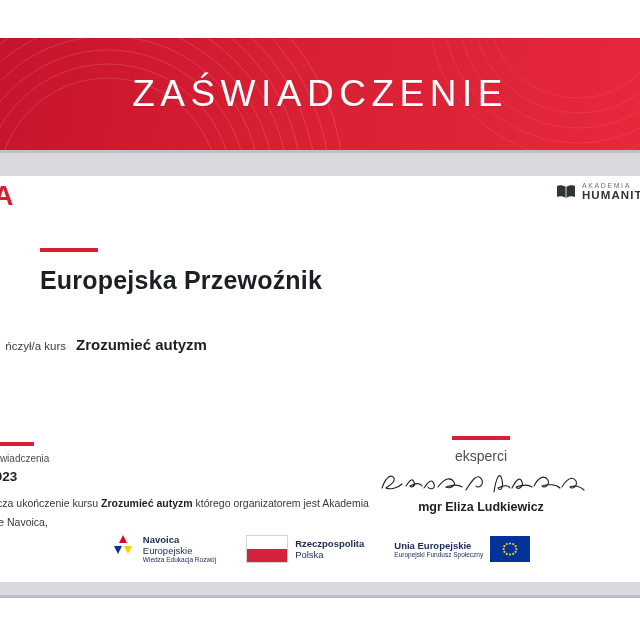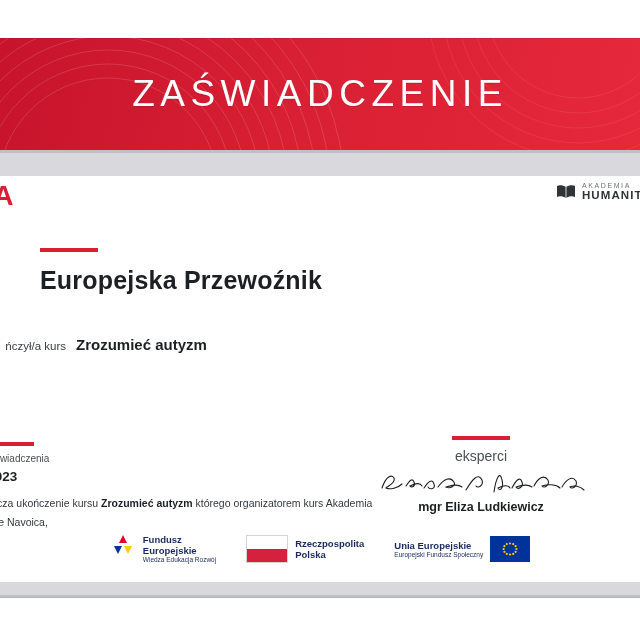--- a/index.html
+++ b/index.html
@@ -259,21 +259,21 @@
   .fl {
     display: flex;
     align-items: center;
     gap: 7px;
   }
   .fl .lbl {
     line-height: 1.18;
     color: #1b2a5e;
   }
   .fl .l1 { font-size: 9.5px; font-weight: 700; }
-  .fl .l2 { font-size: 9.5px; font-weight: 700; }
+  .fl .l2 { font-size: 9.5px; font-weight: 400; }
   .fl .l3 { font-size: 6.5px; font-weight: 400; color: #1b2a5e; }
   .flag-pl {
     width: 40px;
     height: 26px;
     border: 1px solid #d4d4d8;
     background: linear-gradient(to bottom, #ffffff 0 50%, #d4213d 50% 100%);
   }
   .flag-eu {
     width: 40px;
     height: 26px;
@@ -370,21 +370,21 @@
       </div>
 
       <div class="issue-block">
         <div class="red-dash issue-dash"></div>
         <div class="issue-label">a zaświadczenia</div>
         <div class="issue-date">a 2023</div>
       </div>
 
       <div class="desc">
         <div>
-          <span>Zaświadcza ukończenie kursu </span><b>Zrozumieć autyzm</b><span> którego organizatorem kurs Akademia</span>
+          <span>Zaświadcza ukończenie kursu </span><b>Zrozumieć autyzm</b><span> którego organizatorem jest Akademia</span>
         </div>
         <div>platformie Navoica,</div>
       </div>
 
       <div class="sign-block">
         <div class="red-dash sign-dash"></div>
         <div class="sign-role">eksperci</div>
         <div class="sign-image">
           <svg viewBox="0 0 230 34" width="230" height="34">
             <g fill="none" stroke="#1d2023" stroke-width="1.1" stroke-linecap="round">
@@ -409,21 +409,21 @@
 
       <div class="fl">
         <span>
           <svg viewBox="0 0 26 26" width="26" height="26">
             <polygon points="13,1 17,9 9,9" fill="#e4002b"></polygon>
             <polygon points="4,12 12,12 8,20" fill="#003399"></polygon>
             <polygon points="22,12 14,12 18,20" fill="#ffcc00"></polygon>
           </svg>
         </span>
         <span class="lbl">
-          <div class="l1">Fundusz</div>
+          <div class="l1">Navoica</div>
           <div class="l2">Europejskie</div>
           <div class="l3">Wiedza Edukacja Rozwój</div>
         </span>
       </div>
 
       <div class="fl">
         <span class="flag-pl"></span>
         <span class="lbl">
           <div class="l1">Rzeczpospolita</div>
           <div class="l2">Polska</div>

